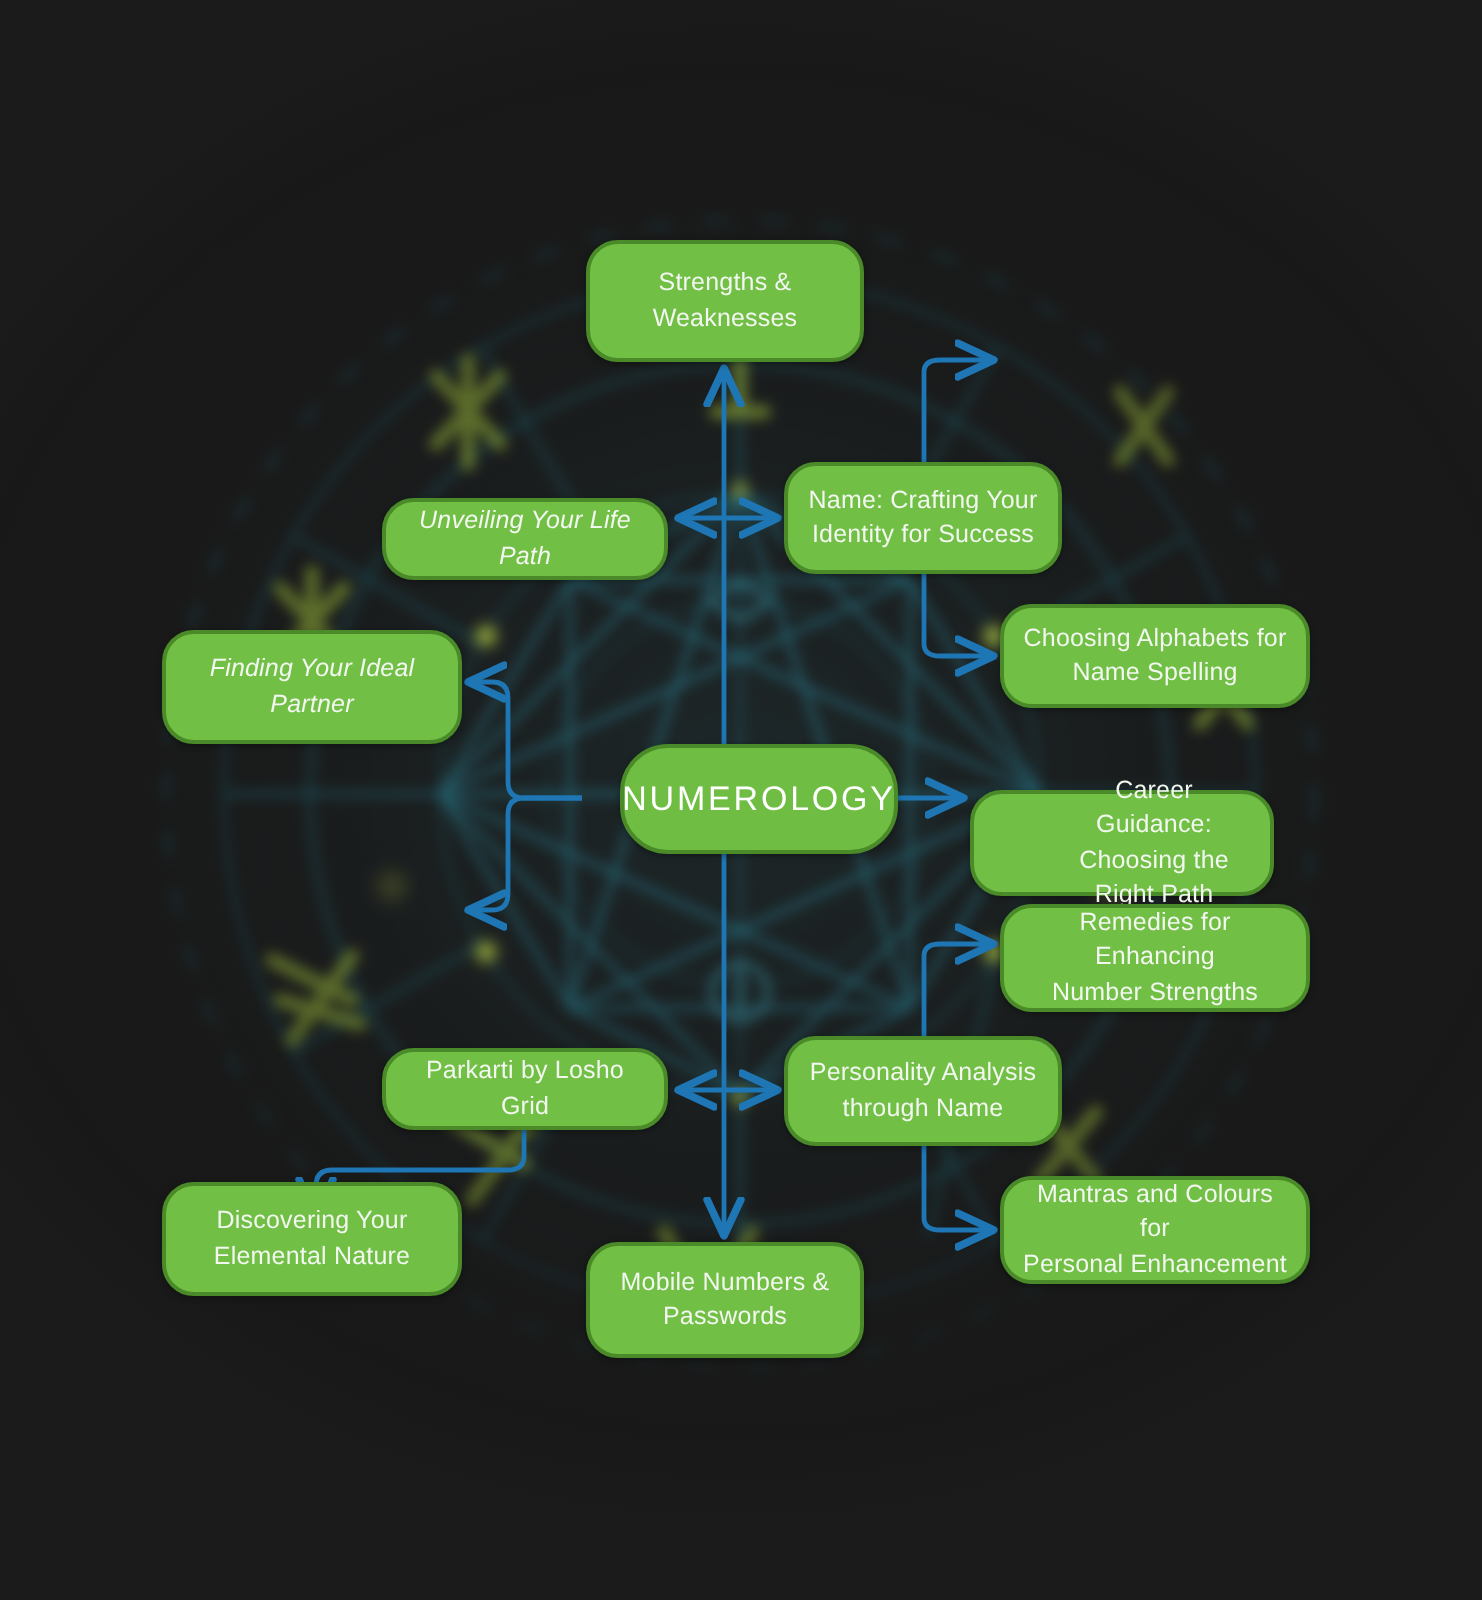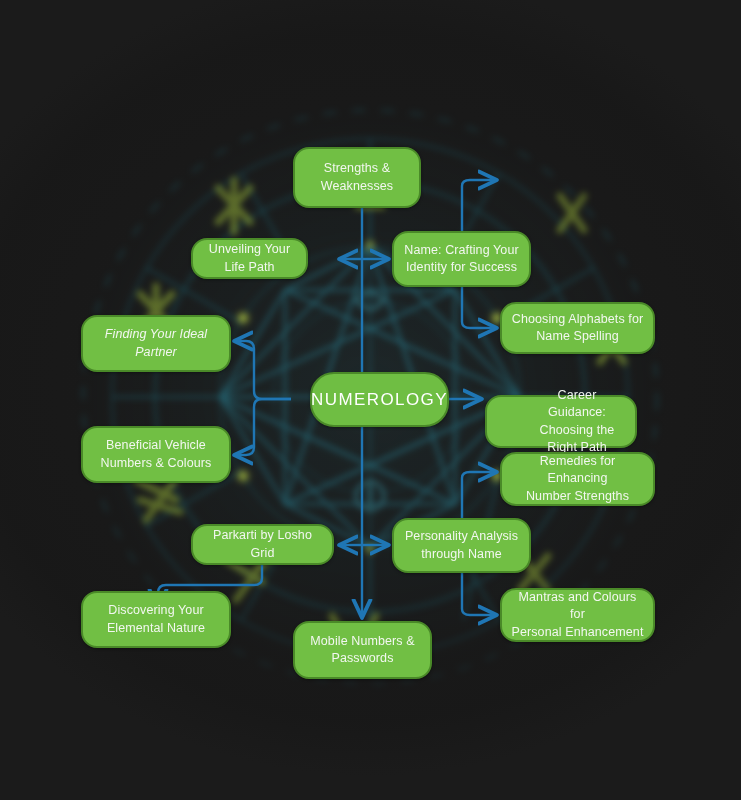--- a/index.html
+++ b/index.html
@@ -215,26 +215,26 @@
       <path d="M462,518 L462,478 Q462,472 470,472 L495,472"></path>
 
       <path d="M462,573 L462,609 Q462,615 470,615 L495,615"></path>
     </g>
   </svg>
 
   <div class="node central" style="left:310px; top:372px; width:139px; height:55px;">
     <span>NUMEROLOGY</span>
   </div>
 
-  <div class="node" style="left:293px; top:120px; width:128px; height:61px;margin-top:27px;">
+  <div class="node" style="left:293px; top:120px; width:139px; height:61px;">
     <span>Strengths &amp;
 Weaknesses</span>
   </div>
 
-  <div class="node" style="left:191px; top:238px; width:117px; height:41px;">
+  <div class="node" style="left:191px; top:249px; width:143px; height:41px;font-style:italic;">
     <span>Unveiling Your Life Path</span>
   </div>
 
   <div class="node" style="left:392px; top:231px; width:139px; height:56px;">
     <span>Name: Crafting Your
 Identity for Success</span>
   </div>
 
 
   <div class="node" style="left:500px; top:302px; width:155px; height:52px;">
@@ -245,24 +245,20 @@
   <div class="node" style="left:81px; top:315px; width:150px; height:57px;font-style:italic;">
     <span>Finding Your Ideal
 Partner</span>
   </div>
 
   <div class="node" style="left:485px; top:395px; width:152px; height:53px;padding-left:40px;">
     <span>Career Guidance:
 Choosing the Right Path</span>
   </div>
 
-  <div class="node" style="left:81px; top:426px; width:150px; height:57px;">
-    <span>Beneficial Vehicle
-Numbers &amp; Colours</span>
-  </div>
 
   <div class="node" style="left:500px; top:452px; width:155px; height:54px;">
     <span>Remedies for Enhancing
 Number Strengths</span>
   </div>
 
   <div class="node" style="left:191px; top:524px; width:143px; height:41px;">
     <span>Parkarti by Losho Grid</span>
   </div>
 

